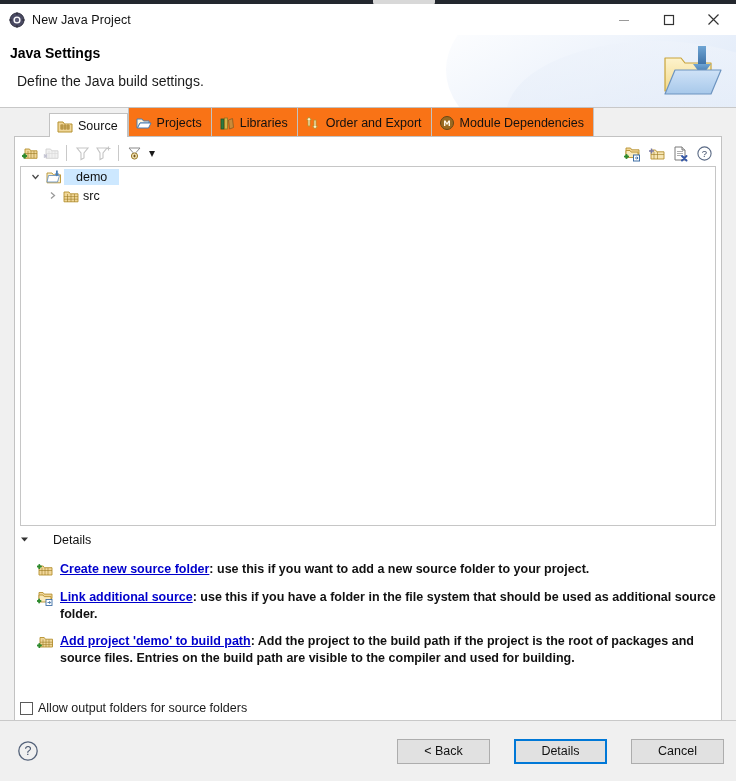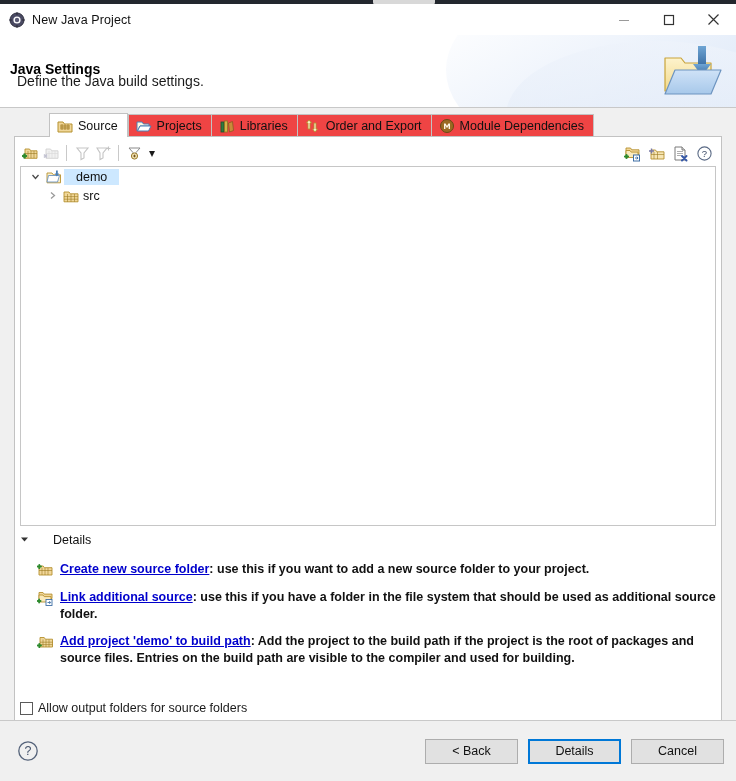--- a/index.html
+++ b/index.html
@@ -89,21 +89,21 @@
   .banner-swoosh2 {
     position: absolute;
     right: -70px; top: 6px;
     width: 300px; height: 150px;
     border-radius: 50%;
     background: linear-gradient(180deg, #eef3fb 0%, #dfe9f7 100%);
     opacity: .7;
   }
   .banner-title {
     position: absolute;
-    left: 10px; top: 26px;
+    left: 10px; top: 10px;
     font-size: 14px;
     font-weight: bold;
     color: #000;
   }
   .banner-sub {
     position: absolute;
     left: 17px; top: 38px;
     font-size: 14px;
     color: #1a1a1a;
   }
@@ -125,28 +125,28 @@
   .tabstrip {
     position: absolute;
     left: 14px; top: 5px;
     right: 14px;
     height: 24px;
     display: flex;
     align-items: flex-end;
     margin-left: 35px;
   }
   .tab {
-    height: 23px;
+    height: 30px;
     display: flex;
     align-items: center;
     gap: 5px;
     padding: 0 9px 0 7px;
     font-size: 12.5px;
     color: #111;
-    background: #ef4444;
+    background: #f97316;
     border: 1px solid #c2c2c2;
     border-bottom: none;
     border-right: none;
     position: relative;
   }
   .tab:last-child { border-right: 1px solid #c2c2c2; }
   .tab.selected {
     background: #ffffff;
     height: 24px;
     border-color: #c2c2c2;
@@ -316,21 +316,21 @@
     align-items: center;
   }
   .help-circle {
     margin-left: 17px;
     width: 22px; height: 22px;
   }
   .footer-btns {
     margin-left: auto;
     margin-right: 12px;
     display: flex;
-    gap: 10px;
+    gap: 24px;
     align-items: center;
   }
   .fbtn {
     width: 93px; height: 25px;
     border: 1px solid #adadad;
     background: #e1e1e1;
     font-size: 12.5px;
     color: #111;
     font-family: "Liberation Sans", sans-serif;
     display: flex; align-items: center; justify-content: center;

